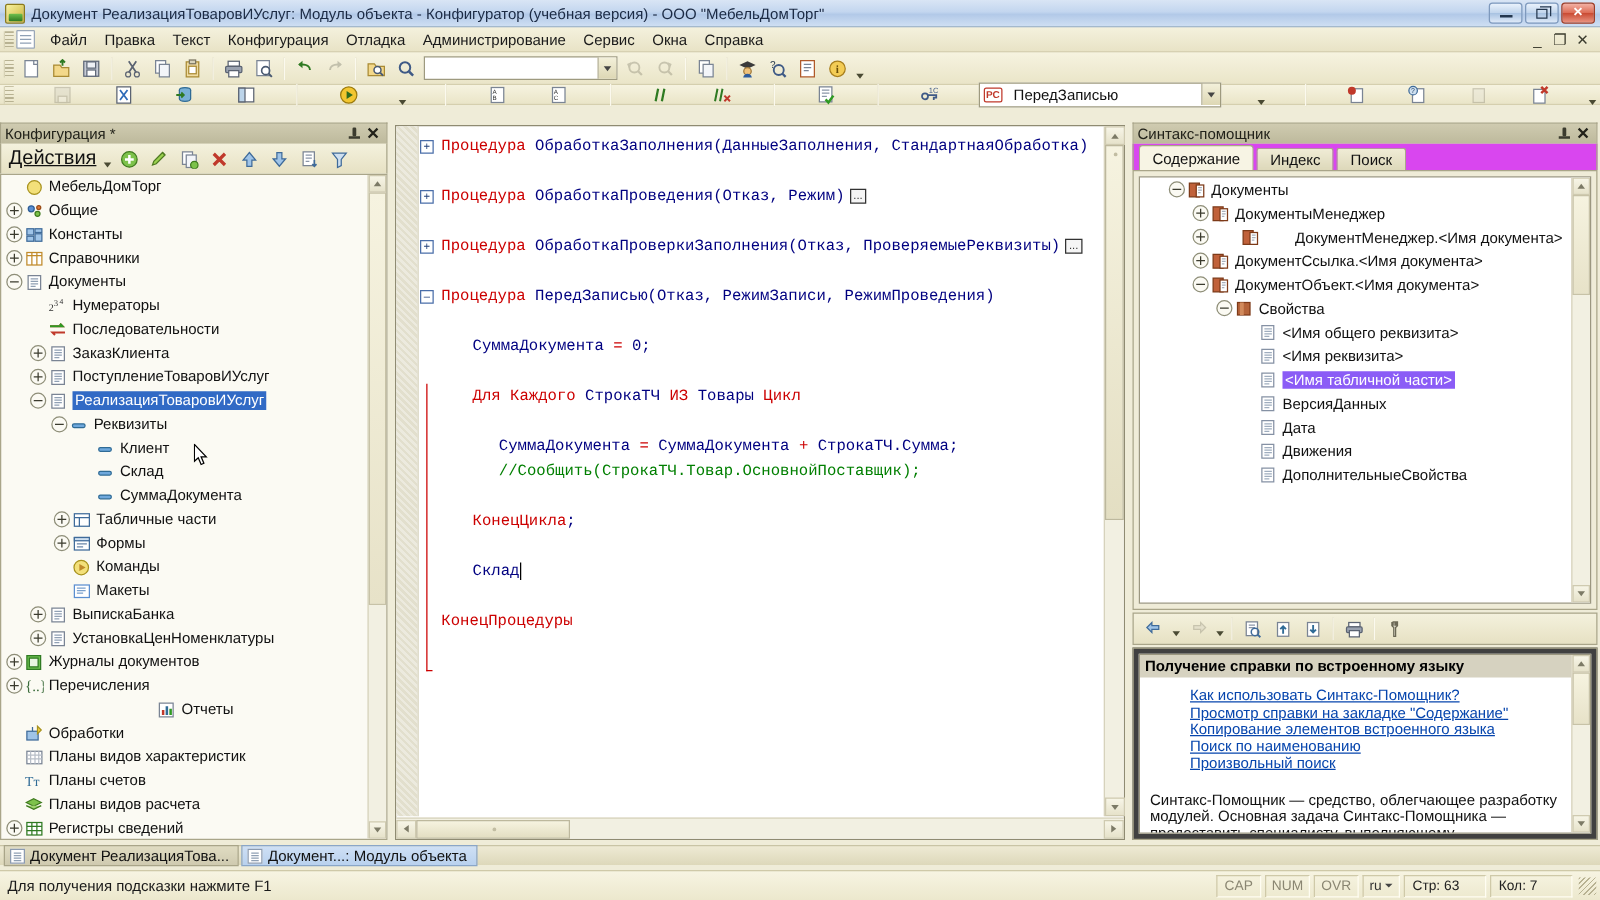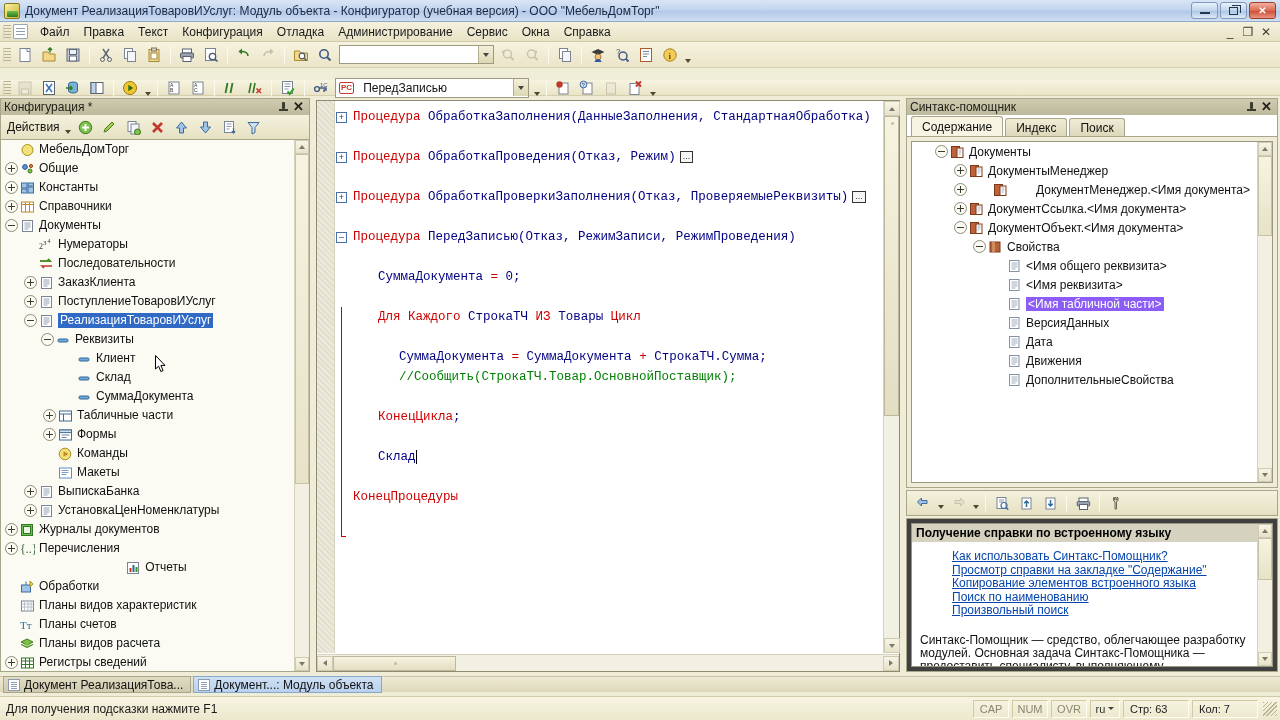--- a/index.html
+++ b/index.html
@@ -71,21 +71,21 @@
     font-size:12px;color:#3b3b2e;line-height:1;}
 
   
   .toolbar{
     position:absolute;left:0;width:1280px;height:26px;
     background:linear-gradient(to bottom,#f6f3e0,#eae5c8);
     border-bottom:1px solid #d5cfae;
     display:flex;align-items:center;
   }
   .toolbar.row1{ top:42px; }
-  .toolbar.row2{ top:80px; height:16px; }
+  .toolbar.row2{ top:68px; height:16px;justify-content:space-between; }
   .tb-sep{ width:1px;height:18px;background:#cdc7a5;margin:0 4px; flex:none;
     border-right:1px solid #fbf9ee;}
   .tbtn{ width:22px;height:22px;margin:0 1px;flex:none;position:relative;
     display:flex;align-items:center;justify-content:center;border:1px solid transparent;border-radius:2px;}
   .tbtn svg{ display:block; }
   .tbtn.disabled{ opacity:.45; }
   .dropcaret{ width:11px;height:22px;display:flex;align-items:flex-end;justify-content:center;
     padding-bottom:3px;flex:none;}
   .dropcaret i{ border-left:3.5px solid transparent;border-right:3.5px solid transparent;
     border-top:4px solid #4a4a33; display:block;}
@@ -119,21 +119,21 @@
   .cap-pin:after{content:"";position:absolute;left:0;top:7px;width:9px;height:2px;background:#3b3b2e;}
   .cap-x{ font-size:13px;color:#22221a;line-height:10px;font-weight:bold;cursor:pointer;}
 
   
   #cfg-panel{ left:0; top:98px; width:310px; height:574px; }
   .cfg-actions{
     height:24px;background:linear-gradient(to bottom,#f4f1dd,#e6e1c3);
     border-left:1px solid #a9a589;border-right:1px solid #a9a589;
     display:flex;align-items:center;padding-left:3px;
   }
-  .cfg-actions .act-label{font-size:12px;color:#111;padding:0 3px;}
+  .cfg-actions .act-label{font-size:16px;color:#111;padding:0 3px;text-decoration:underline;}
   .tree{
     position:absolute;left:0;right:0;top:41px;bottom:0;
     background:#fbfaf3;border:1px solid #a9a589;overflow:hidden;
   }
   .tree-scroll{ position:absolute;left:0;top:0;right:16px;bottom:0;overflow:hidden;}
   .trow{ height:19px;display:flex;align-items:center;white-space:nowrap;font-size:12px;color:#111;}
   .trow.sel .tlabel{ background:#316ac5;color:#fff;padding:0 2px;}
   .exp{ width:13px;height:13px;flex:none;margin-right:2px;position:relative;}
   .exp.has{ border:1px solid #8e8e78;border-radius:50%;background:#fbfaf3;}
   .exp.has:before{content:"";position:absolute;left:2px;top:5px;width:7px;height:1px;background:#3b3b2e;}
@@ -175,21 +175,21 @@
     background:linear-gradient(to bottom,#f7f5e7,#e6e2ca);border:1px solid #cfcab0;}
   .sb-arrow i{display:block;}
   .sb-thumb{ height:15px;background:linear-gradient(to bottom,#f6f3e0,#e3dec2);
     border:1px solid #bdb89d; position:relative;}
   .sb-thumb:after{content:"";position:absolute;left:50%;top:5px;width:3px;height:3px;
     margin-left:-1px;border-radius:50%;background:#c2bda2;}
 
   
   #syn-panel{ left:906px; top:98px; width:372px; height:574px; }
   .tabs{ height:21px;display:flex;align-items:flex-end;padding-left:4px;
-    border-left:1px solid #a9a589;border-right:1px solid #a9a589;background:#ffffff;}
+    border-left:1px solid #a9a589;border-right:1px solid #a9a589;background:#d946ef;}
   .tab{ height:18px;padding:0 10px;font-size:12px;color:#111;
     background:linear-gradient(to bottom,#f0ecd6,#ddd8ba);
     border:1px solid #a9a589;border-bottom:none;border-radius:3px 3px 0 0;margin-right:2px;
     display:flex;align-items:center;}
   .tab.active{ background:#f7f4e4;height:20px;font-weight:normal; }
   .syn-tree{ position:absolute;left:0;right:0;top:38px;height:352px;
     background:#efecd8;border:1px solid #a9a589;padding:3px;}
   .syn-tree-inner{ position:absolute;left:4px;right:4px;top:4px;bottom:4px;
     background:#fff;border:1px solid #9b9780;overflow:hidden;}
   .syn-toolbar{ position:absolute;left:0;right:0;top:392px;height:26px;

